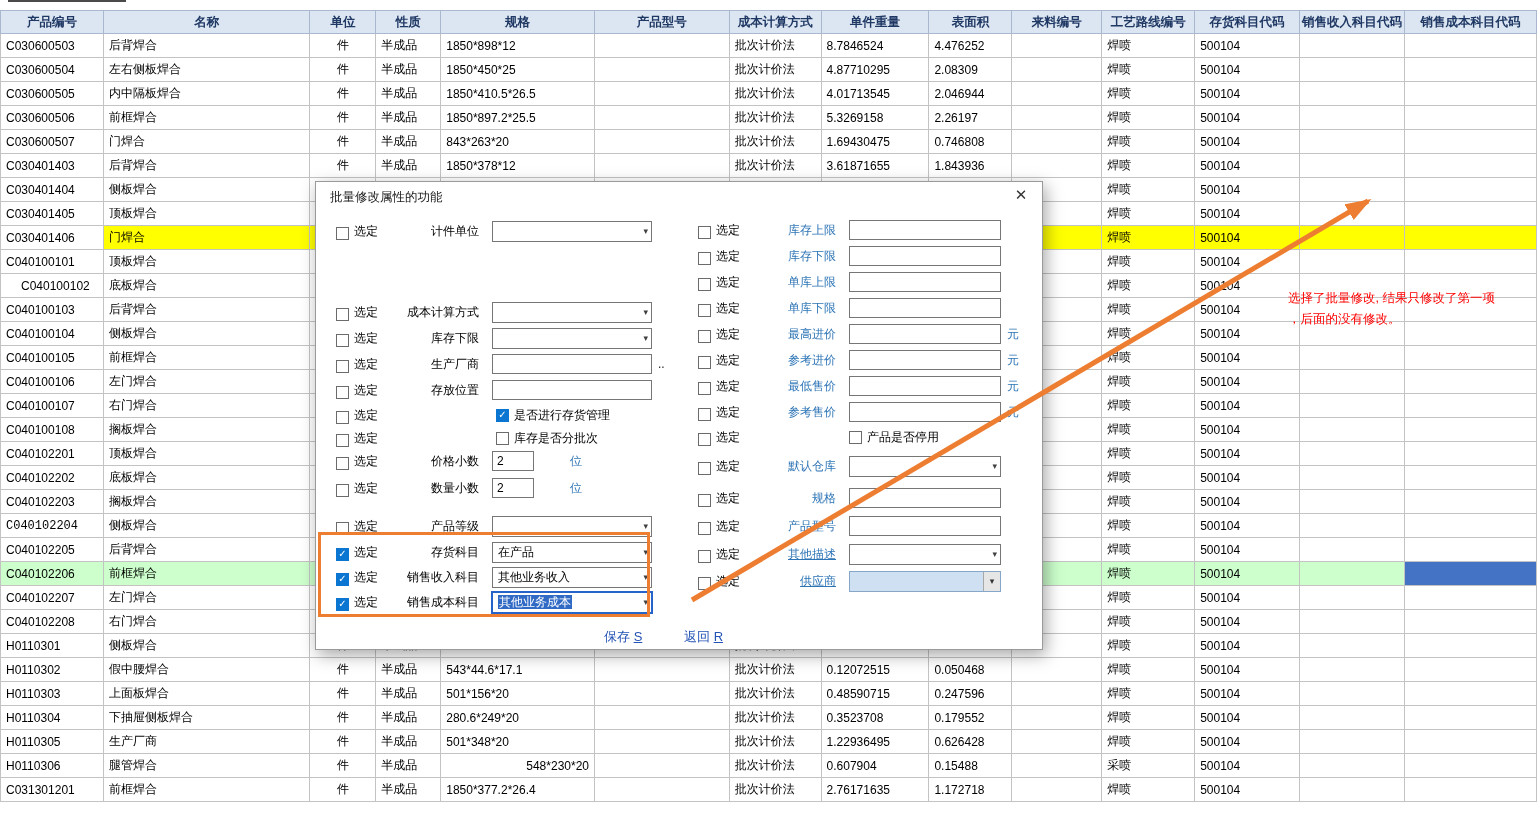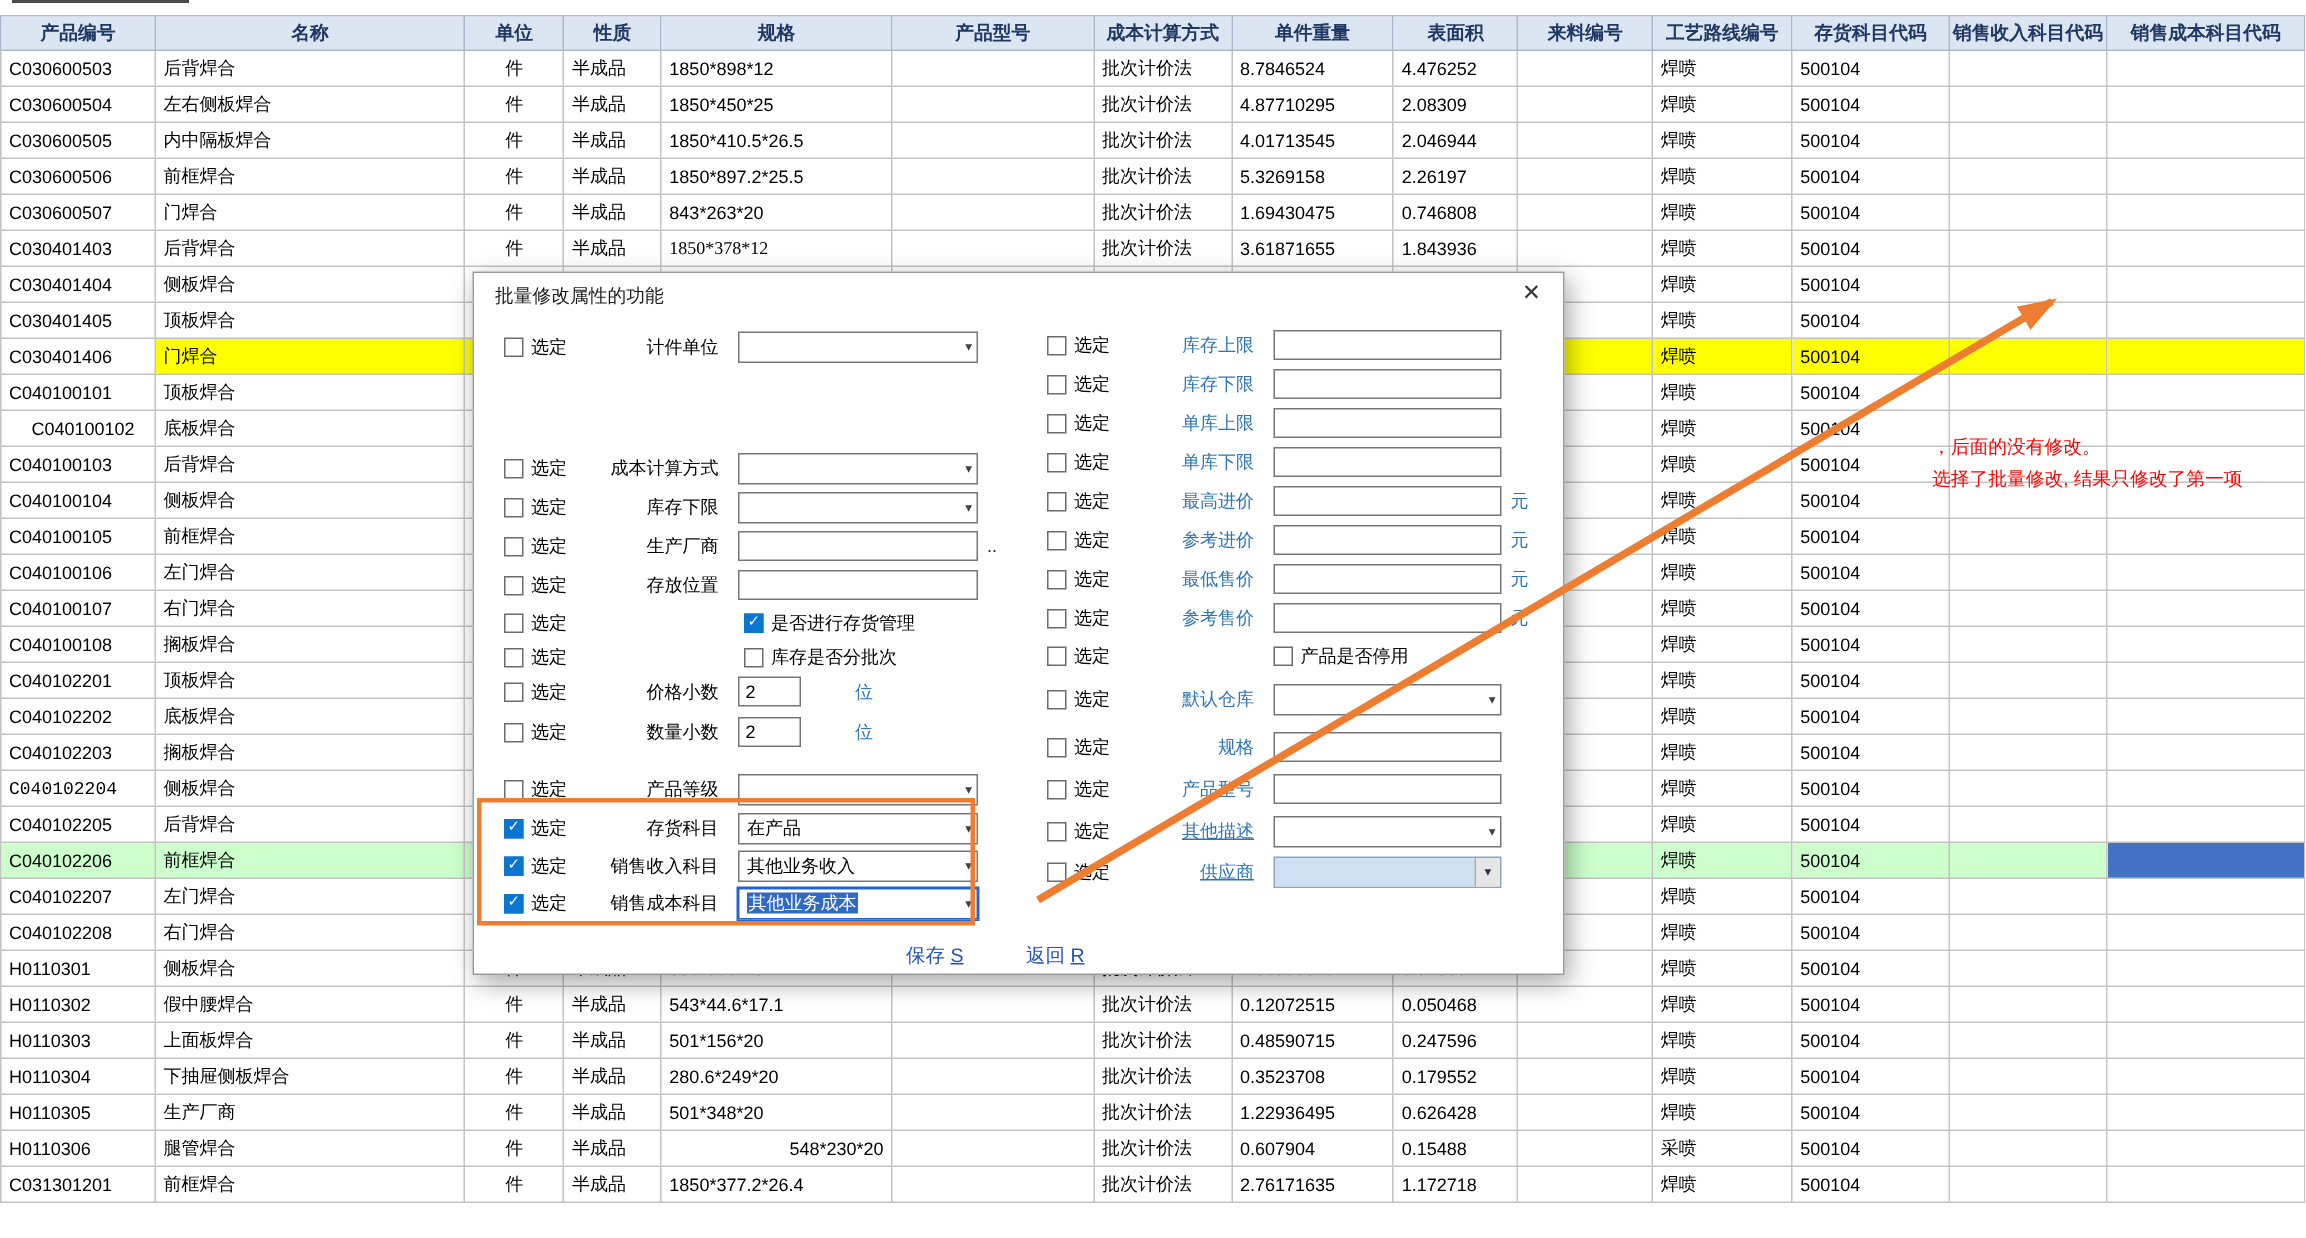--- a/index.html
+++ b/index.html
@@ -21,21 +21,21 @@
   
   .annotation{position:absolute;left:1288px;top:288px;width:250px;color:var(--annotation-red);
     font-size:12.5px;line-height:21px;z-index:3}
 
   
   .dialog{position:absolute;left:315px;top:181px;width:728px;height:469px;background:#fff;
     border:1px solid #9a9a9a;box-shadow:3px 5px 16px rgba(0,0,0,.35);z-index:5}
   .dlg-title{position:absolute;left:14px;top:7px;font-size:12.5px;color:#1a1a1a}
   .dlg-close{position:absolute;right:10px;top:4px;font-size:15px;color:#333;cursor:pointer;width:22px;text-align:center}
   .drow{position:absolute;display:flex;align-items:center;height:22px;font-size:12px;color:#000;white-space:nowrap}
-  .selwrap{display:inline-flex;align-items:center;width:58px;flex:none}
+  .selwrap{display:inline-flex;align-items:flex-end;width:58px;flex:none}
   .cb{width:13px;height:13px;border:1px solid #6b6b6b;background:#fff;display:inline-flex;align-items:center;
     justify-content:center;margin-right:5px;flex:none;font-size:10px;line-height:1}
   .cb.checked{background:var(--check-blue);border-color:var(--check-blue);color:#fff}
   .flabel{width:85px;text-align:right;margin-right:13px;flex:none}
   .drow.right .flabel{width:80px;color:var(--label-blue)}
   .ul{text-decoration:underline}
   .dd{width:160px;height:21px;border:1px solid #767676;background:#fff;display:inline-flex;align-items:center;
     padding:0 3px 0 5px;flex:none}
   .drow.right .dd{width:152px}
   .dd-val{flex:1;overflow:hidden}
@@ -165,21 +165,21 @@
           <td style="text-align: left;">焊喷</td>
           <td style="text-align: left;">500104</td>
           <td style="text-align: left;"></td>
           <td style="text-align: left;"></td>
         </tr>
         <tr>
           <td style="text-align: left;">C030401403</td>
           <td style="text-align: left;">后背焊合</td>
           <td style="text-align: center;">件</td>
           <td style="text-align: left;">半成品</td>
-          <td style="text-align: left; font-family: Liberation Serif, serif;">1850*378*12</td>
+          <td style="text-align: left;">1850*378*12</td>
           <td style="text-align: left;"></td>
           <td style="text-align: left;">批次计价法</td>
           <td style="text-align: left;">3.61871655</td>
           <td style="text-align: left;">1.843936</td>
           <td style="text-align: left;"></td>
           <td style="text-align: left;">焊喷</td>
           <td style="text-align: left;">500104</td>
           <td style="text-align: left;"></td>
           <td style="text-align: left;"></td>
         </tr>
@@ -596,22 +596,22 @@
           <td style="text-align: left;"></td>
           <td style="text-align: left;">焊喷</td>
           <td style="text-align: left;">500104</td>
           <td style="text-align: left;"></td>
           <td style="text-align: left;"></td>
         </tr>
       </tbody>
     </table>
 
   <div class="annotation">
+    <div>选择了批量修改, 结果只修改了第一项</div>
     <div>，后面的没有修改。</div>
-    <div>选择了批量修改, 结果只修改了第一项</div>
   </div>
 
   <div class="dialog">
     <div class="dlg-title">批量修改属性的功能</div>
     <div class="dlg-close">✕</div>
     <div id="dlg-body">
         <div class="drow left" style="top: 38px; left: 20px;">
           <span class="selwrap">
             <span class="cb"></span>
             <span class="seltext">选定</span>

